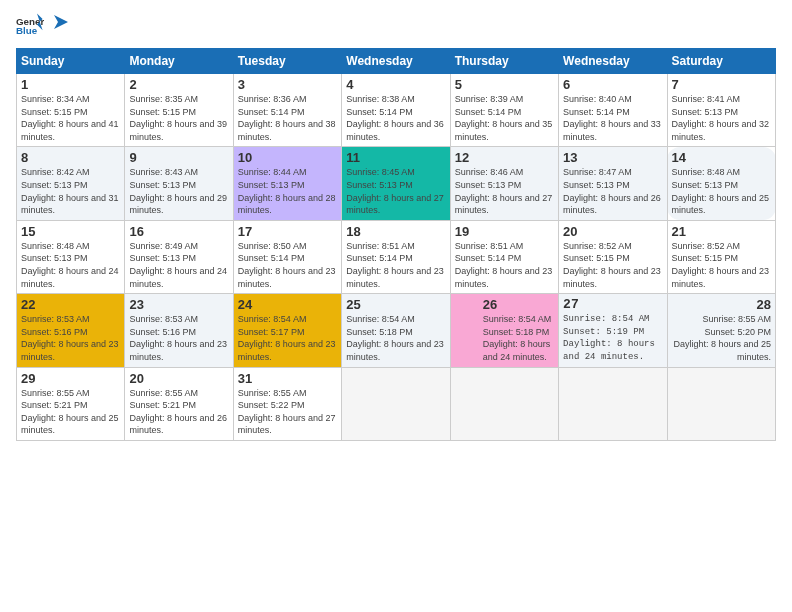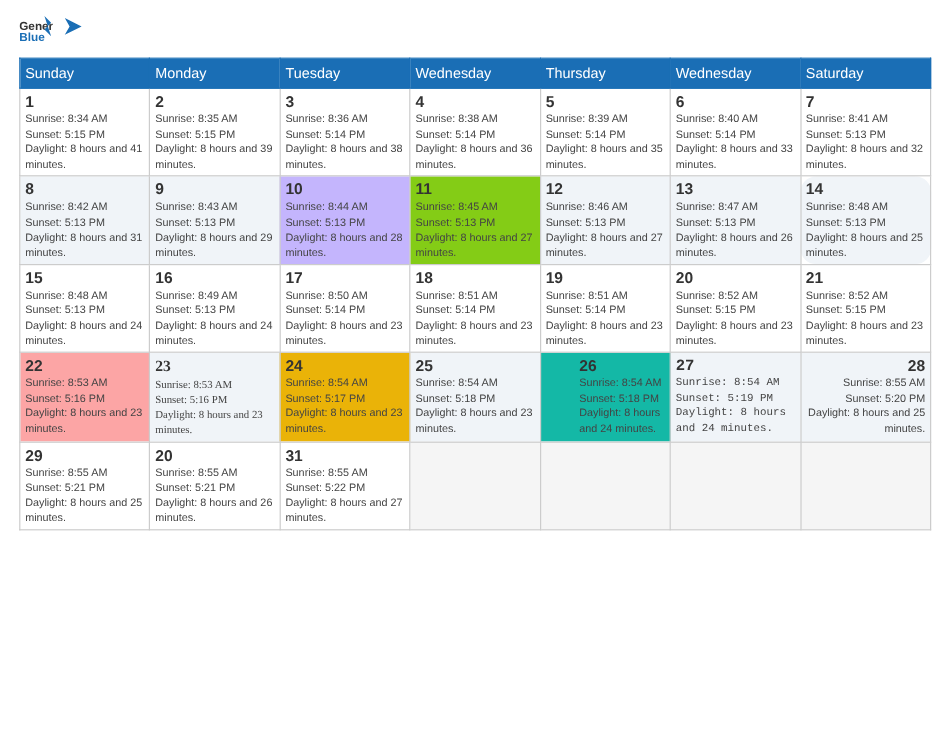--- a/index.html
+++ b/index.html
@@ -47,21 +47,21 @@
     }
     table {
       width: 100%;
       border-collapse: collapse;
       table-layout: fixed;
     }
     th {
       background: #1a6eb5;
       color: #fff;
       font-size: 12px;
-      font-weight: normal;
+      font-weight: bold;
       padding: 5px 4px;
       text-align: left;
       border: 1px solid #1a6eb5;
     }
     td {
       border: 1px solid #ccc;
       vertical-align: top;
       padding: 3px 4px;
       font-size: 9.5px;
       color: #333;
@@ -161,21 +161,21 @@
             <div class="day-detail">Sunrise: 8:42 AM<br>Sunset: 5:13 PM<br>Daylight: 8 hours and 31 minutes.</div>
           </td>
           <td style="background: rgb(240, 244, 248);">
             <span class="day-num">9</span>
             <div class="day-detail">Sunrise: 8:43 AM<br>Sunset: 5:13 PM<br>Daylight: 8 hours and 29 minutes.</div>
           </td>
           <td style="background: #c4b5fd;">
             <span class="day-num">10</span>
             <div class="day-detail">Sunrise: 8:44 AM<br>Sunset: 5:13 PM<br>Daylight: 8 hours and 28 minutes.</div>
           </td>
-          <td style="background: #84cc16; margin-left: 29px;">
+          <td style="background: #14b8a6; margin-left: 29px;">
             <span class="day-num">11</span>
             <div class="day-detail">Sunrise: 8:45 AM<br>Sunset: 5:13 PM<br>Daylight: 8 hours and 27 minutes.</div>
           </td>
           <td style="background: rgb(240, 244, 248);">
             <span class="day-num">12</span>
             <div class="day-detail">Sunrise: 8:46 AM<br>Sunset: 5:13 PM<br>Daylight: 8 hours and 27 minutes.</div>
           </td>
           <td style="background: rgb(240, 244, 248);">
             <span class="day-num">13</span>
             <div class="day-detail">Sunrise: 8:47 AM<br>Sunset: 5:13 PM<br>Daylight: 8 hours and 26 minutes.</div>
@@ -209,37 +209,37 @@
           <td>
             <span class="day-num">20</span>
             <div class="day-detail">Sunrise: 8:52 AM<br>Sunset: 5:15 PM<br>Daylight: 8 hours and 23 minutes.</div>
           </td>
           <td>
             <span class="day-num">21</span>
             <div class="day-detail">Sunrise: 8:52 AM<br>Sunset: 5:15 PM<br>Daylight: 8 hours and 23 minutes.</div>
           </td>
         </tr>
         <tr>
-          <td style="background: #fca5a5; margin-left: 45px;">
+          <td style="background: #eab308; margin-left: 45px;">
             <span class="day-num">22</span>
             <div class="day-detail">Sunrise: 8:53 AM<br>Sunset: 5:16 PM<br>Daylight: 8 hours and 23 minutes.</div>
           </td>
-          <td style="background: rgb(240, 244, 248); font-family: Liberation Serif, serif;">
+          <td style="background: rgb(240, 244, 248);">
             <span class="day-num">23</span>
             <div class="day-detail">Sunrise: 8:53 AM<br>Sunset: 5:16 PM<br>Daylight: 8 hours and 23 minutes.</div>
           </td>
           <td style="background: #eab308;">
             <span class="day-num">24</span>
             <div class="day-detail">Sunrise: 8:54 AM<br>Sunset: 5:17 PM<br>Daylight: 8 hours and 23 minutes.</div>
           </td>
           <td style="background: rgb(240, 244, 248);">
             <span class="day-num">25</span>
             <div class="day-detail">Sunrise: 8:54 AM<br>Sunset: 5:18 PM<br>Daylight: 8 hours and 23 minutes.</div>
           </td>
-          <td style="background: #14b8a6; padding-left: 32px;">
+          <td style="background: #f9a8d4; padding-left: 32px;">
             <span class="day-num">26</span>
             <div class="day-detail">Sunrise: 8:54 AM<br>Sunset: 5:18 PM<br>Daylight: 8 hours and 24 minutes.</div>
           </td>
           <td style="background: rgb(240, 244, 248); font-family: Liberation Mono, monospace;">
             <span class="day-num">27</span>
             <div class="day-detail">Sunrise: 8:54 AM<br>Sunset: 5:19 PM<br>Daylight: 8 hours and 24 minutes.</div>
           </td>
           <td style="background: rgb(240, 244, 248); text-align: right;">
             <span class="day-num">28</span>
             <div class="day-detail">Sunrise: 8:55 AM<br>Sunset: 5:20 PM<br>Daylight: 8 hours and 25 minutes.</div>

